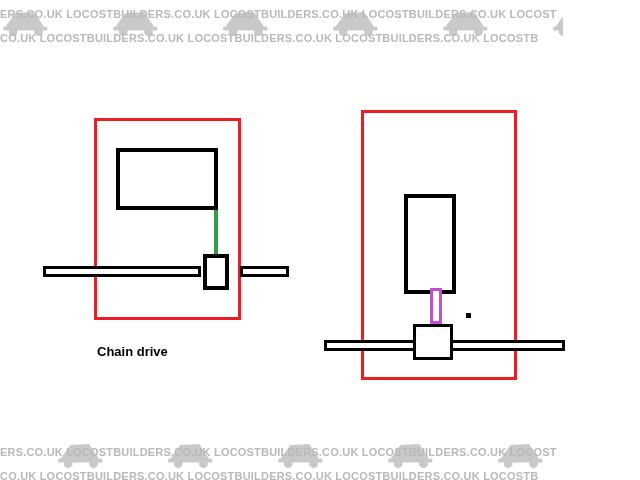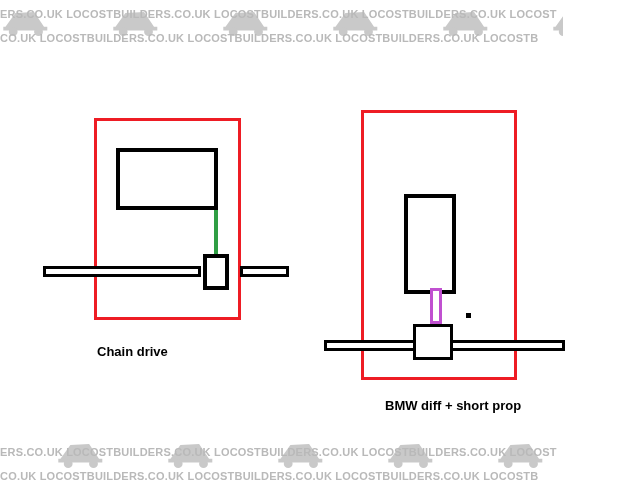--- a/index.html
+++ b/index.html
@@ -166,21 +166,20 @@
 
   <div class="purple-line" style="left:430px; top:288px; width:12px; height:36px;"></div>
 
   <div class="dot" style="left:466px; top:313px; width:5px; height:5px;"></div>
 
   <div class="blk-rect-thin" style="left:413px; top:324px; width:40px; height:36px;"></div>
 
   <div class="axle-bar" style="left:324px; top:340px; width:92px; height:11px;"></div>
   <div class="axle-bar" style="left:450px; top:340px; width:115px; height:11px;"></div>
 
-  <div class="caption" style="left:385px; top:398px;">BMW diff + short prop</div>
 
   <div class="wm-band wm-bottom">
     <svg class="wm-cars" viewBox="0 0 640 46">
       <g fill="#c9c9c9">
         <g transform="translate(55,0) scale(0.55)">
           <path d="M10,45 L28,20 L62,18 L80,45 Z M6,45 L86,45 L86,52 L6,52 Z"></path>
           <circle cx="24" cy="54" r="8"></circle>
             <circle cx="70" cy="54" r="8"></circle>
         </g>
         <g transform="translate(165,0) scale(0.55)">

